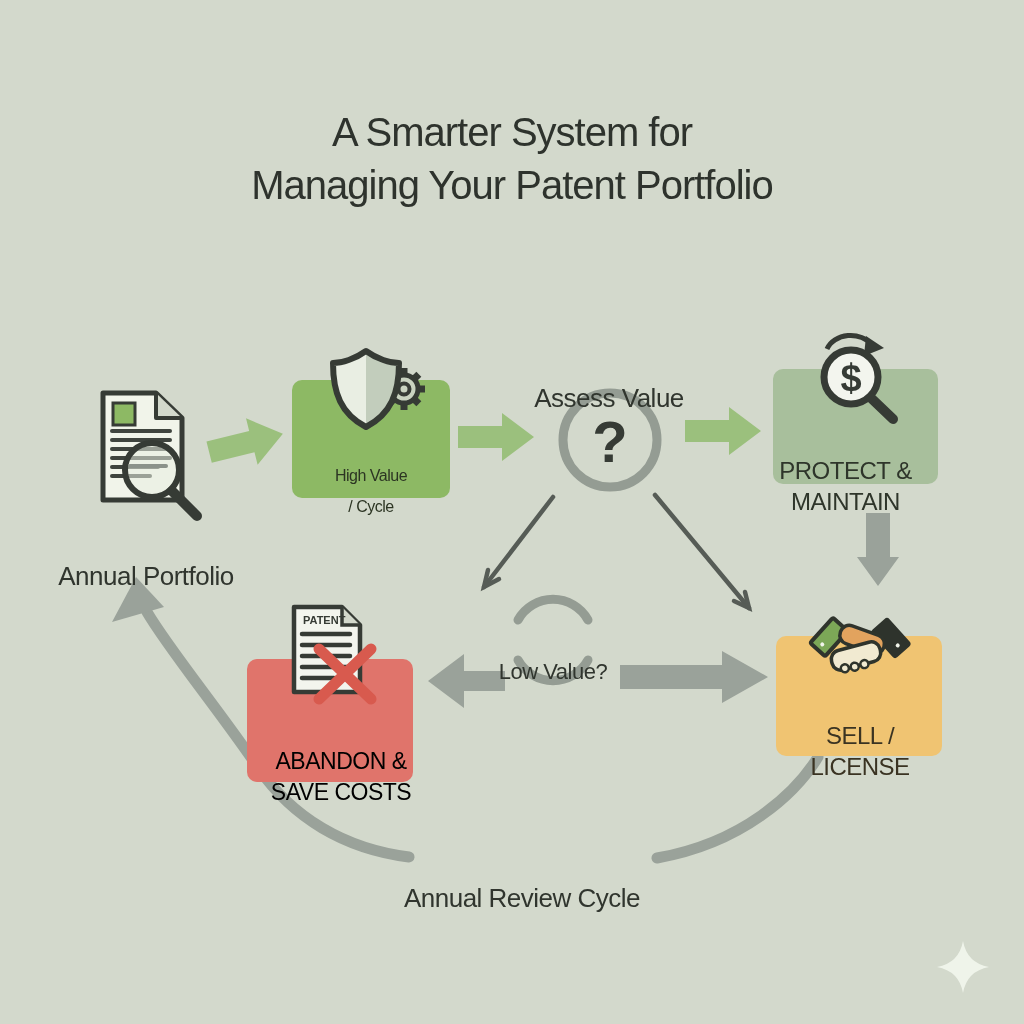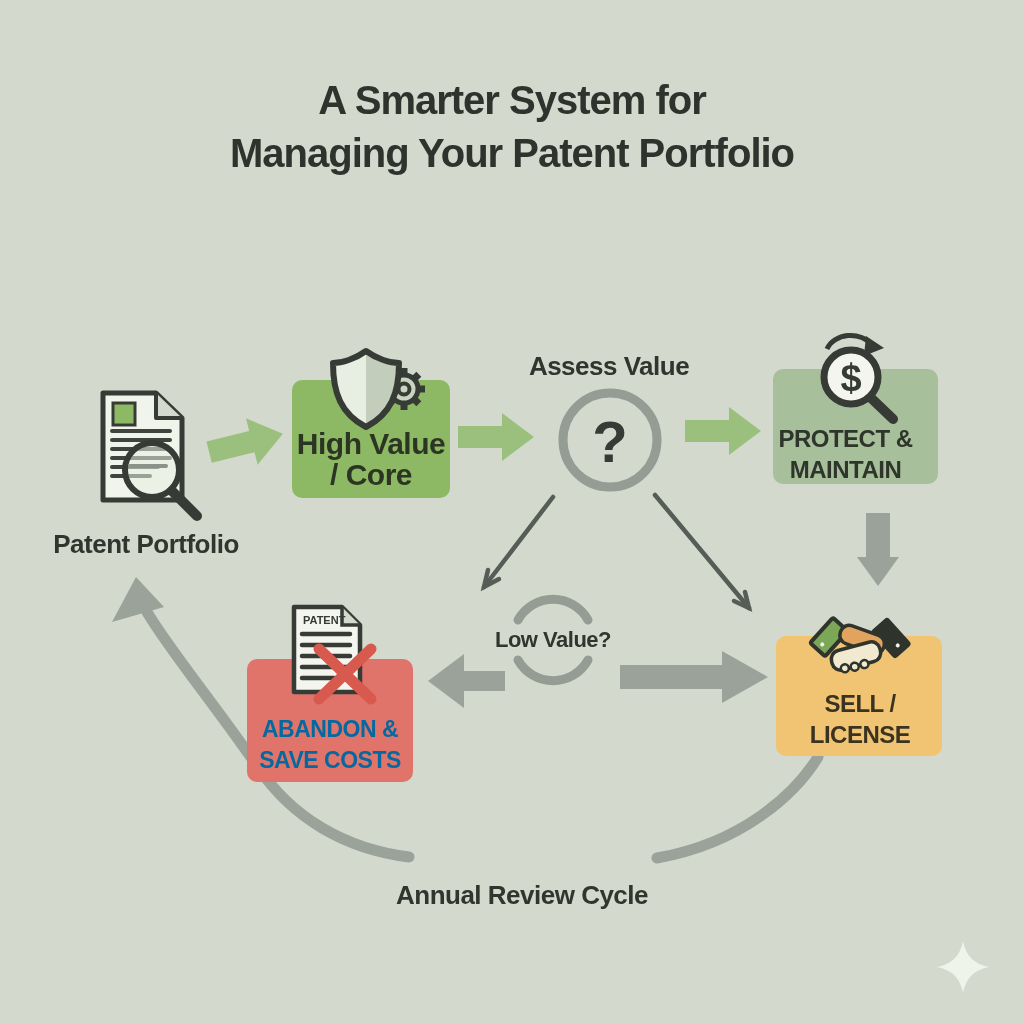--- a/index.html
+++ b/index.html
@@ -1,33 +1,33 @@
 <!DOCTYPE html>
 <html><head>
 <meta charset="utf-8">
 <style>
   html,body{margin:0;padding:0;}
   body{width:1024px;height:1024px;overflow:hidden;background:#d3d9cc;
        font-family:"Liberation Sans",sans-serif;}
   .stage{position:relative;width:1024px;height:1024px;background:#d3d9cc;}
   svg.layer{position:absolute;left:0;top:0;z-index:1;}
-  .txt{position:absolute;z-index:2;color:#30352e;font-weight:bold;text-align:center;}
+  .txt{position:absolute;z-index:2;color:#30352e;font-weight:normal;text-align:center;margin-top:32px;}
   .title{left:0;top:74px;width:1024px;font-size:40px;line-height:53px;letter-spacing:-1px;color:#2e332d;}
   .title span{display:block;}
   .node-label{font-size:26px;letter-spacing:-0.5px;}
   .box-label{font-size:24px;line-height:31px;letter-spacing:-0.5px;}
   .box-label span{display:block;}
   .lbl-portfolio{left:26px;top:529px;width:240px;}
   .lbl-assess{left:509px;top:351px;width:200px;text-align:center;}
   .lbl-lowvalue{left:473px;top:627px;width:160px;font-size:22px;}
-  .lbl-annual{left:372px;top:880px;width:300px;}
-  .lbl-highvalue{left:292px;top:428px;width:158px;font-size:30px;color:#2c3523;}
+  .lbl-annual{left:372px;top:851px;width:300px;}
+  .lbl-highvalue{left:292px;top:428px;width:158px;font-size:16px;color:#2c3523;}
   .lbl-protect{left:773px;top:423px;width:145px;color:#2e352a;}
   .lbl-sell{left:776px;top:688px;width:168px;color:#3a3322;}
-  .lbl-abandon{left:247px;top:714px;width:166px;font-size:23px;color:#0369a1;}
+  .lbl-abandon{left:258px;top:714px;width:166px;font-size:23px;color:#000000;}
   svg text{font-family:"Liberation Sans",sans-serif;font-weight:bold;fill:#363b35;}
 </style>
 </head>
 <body>
 
 <div class="stage">
 
   <svg class="layer" width="1024" height="1024" viewBox="0 0 1024 1024">
 
     <g stroke="#9aa29a" stroke-width="11" fill="none" stroke-linecap="round">
@@ -169,27 +169,27 @@
     </g>
 
     <path d="M 963 941 Q 967 963 989 967 Q 967 971 963 993 Q 959 971 937 967 Q 959 963 963 941 Z" fill="#eff4ea"></path>
   </svg>
 
   <div class="txt title">
     <span>A Smarter System for</span>
     <span>Managing Your Patent Portfolio</span>
   </div>
 
-  <div class="txt node-label lbl-portfolio">Patent Portfolio</div>
+  <div class="txt node-label lbl-portfolio">Annual Portfolio</div>
 
   <div class="txt node-label lbl-assess">Assess Value</div>
 
   <div class="txt box-label lbl-highvalue">
     <span>High Value</span>
-    <span>/ Core</span>
+    <span>/ Cycle</span>
   </div>
 
   <div class="txt box-label lbl-protect">
     <span>PROTECT &amp;</span>
     <span>MAINTAIN</span>
   </div>
 
   <div class="txt box-label lbl-sell">
     <span>SELL / LICENSE</span>
   </div>

